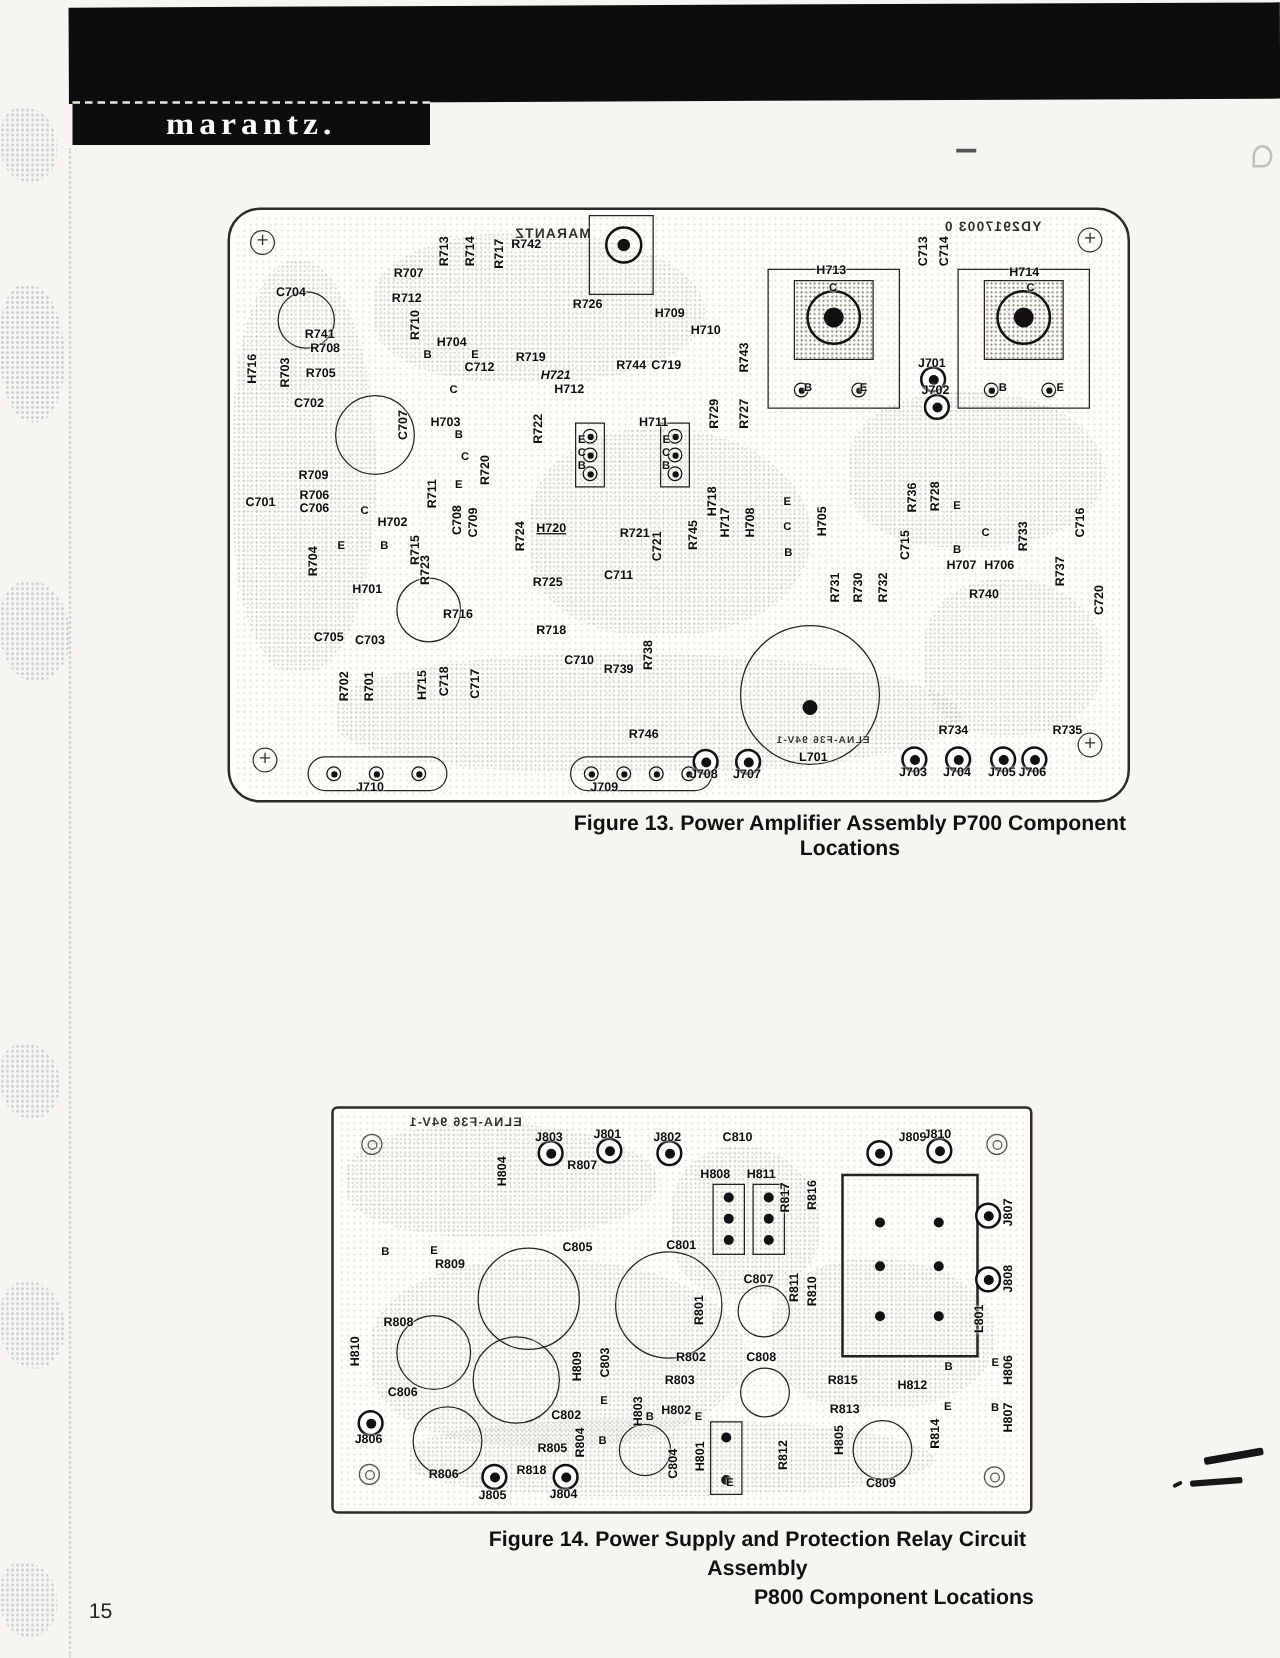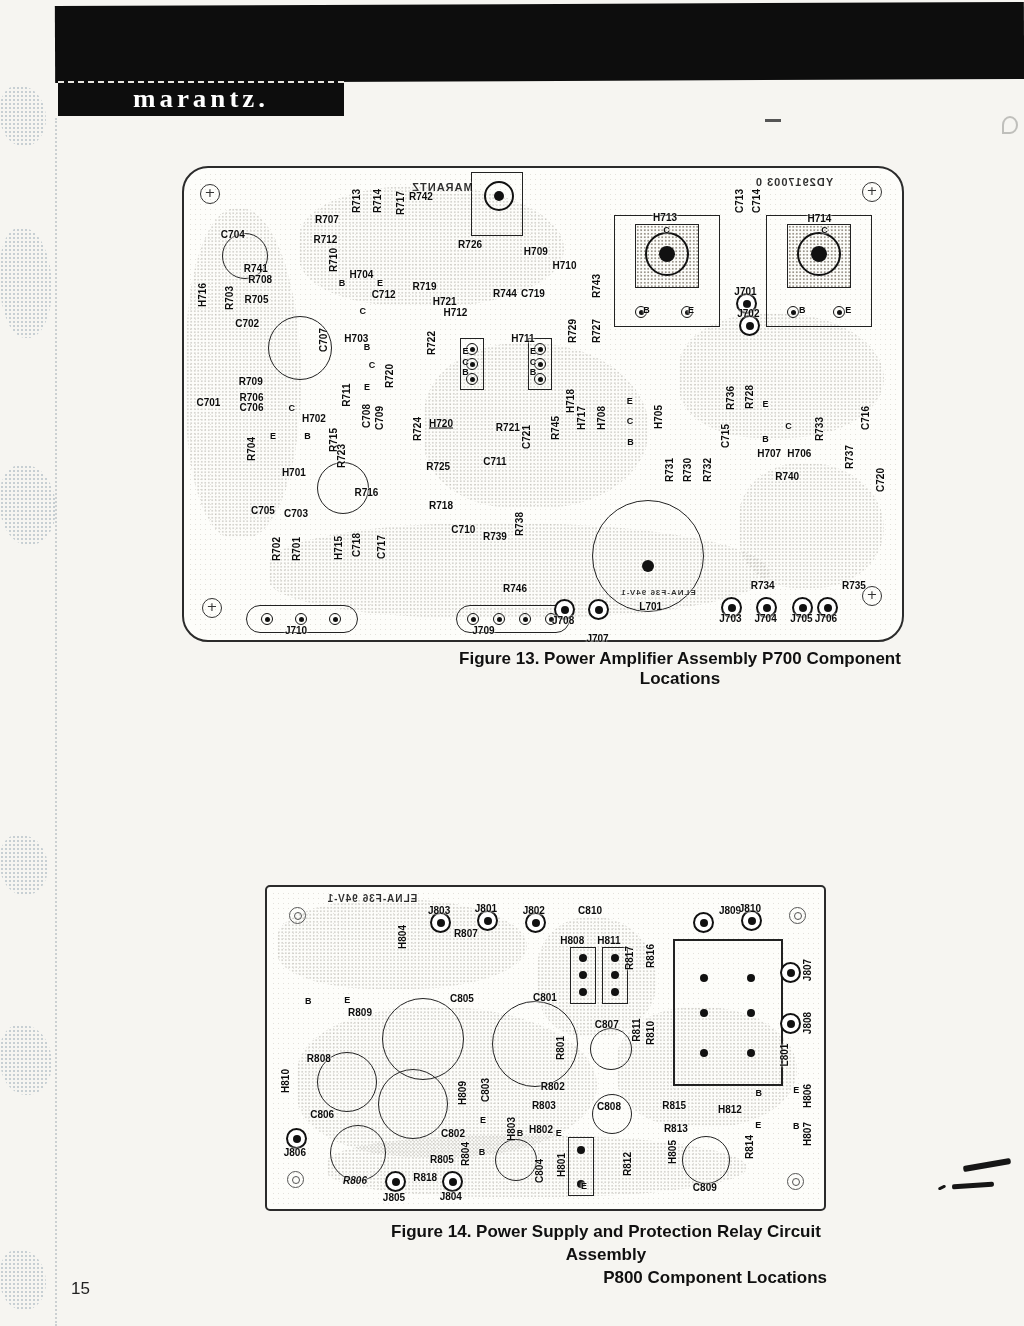--- a/index.html
+++ b/index.html
@@ -178,21 +178,21 @@
     <span class="comp-label" style="left: 24.9%; top: 30.3%; font-size: 9px;">C</span>
     <span class="comp-label" style="left: 33.5%; top: 25.1%;">R719</span>
     <span class="comp-label" style="left: 27.8%; top: 26.8%; text-align: center;">C712</span>
     <span class="comp-label" style="left: 10.1%; top: 27.8%;">R705</span>
     <span class="comp-label v" style="left: 2.5%; top: 27%;">H716</span>
     <span class="comp-label v" style="left: 6.2%; top: 27.5%;">R703</span>
     <span class="comp-label" style="left: 44.7%; top: 26.4%;">R744</span>
     <span class="comp-label" style="left: 48.6%; top: 26.4%;">C719</span>
     <span class="comp-label v" style="left: 57.4%; top: 25%;">R743</span>
     <span class="comp-label" style="left: 78.2%; top: 26%;">J701</span>
-    <span class="comp-label" style="left: 36.3%; top: 28.2%;">H721</span>
+    <span class="comp-label" style="left: 36.3%; top: 28.2%; font-style: italic;">H721</span>
     <span class="comp-label" style="left: 37.8%; top: 30.5%;">H712</span>
     <span class="comp-label" style="left: 78.6%; top: 30.8%;">J702</span>
     <span class="comp-label" style="left: 8.8%; top: 32.8%;">C702</span>
     <span class="comp-label" style="left: 24%; top: 36%;">H703</span>
     <span class="comp-label" style="left: 25.5%; top: 38%; font-size: 9px;">B</span>
     <span class="comp-label" style="left: 26.2%; top: 41.8%; font-size: 9px;">C</span>
     <span class="comp-label" style="left: 25.5%; top: 46.4%; font-size: 9px;">E</span>
     <span class="comp-label v" style="left: 19.3%; top: 36.4%;">C707</span>
     <span class="comp-label v" style="left: 34.4%; top: 37%;">R722</span>
     <span class="comp-label" style="left: 47.2%; top: 36%;">H711</span>
@@ -263,21 +263,21 @@
     <span class="comp-label v" style="left: 24%; top: 79.9%;">C718</span>
     <span class="comp-label v" style="left: 27.4%; top: 80.3%;">C717</span>
     <span class="comp-label" style="left: 46.1%; top: 88.9%;">R746</span>
     <span class="comp-label" style="left: 80.6%; top: 88.3%;">R734</span>
     <span class="comp-label" style="left: 93.3%; top: 88.3%;">R735</span>
     <span class="comp-label m" style="left: 66%; top: 89.8%; font-size: 8px;">ELNA-F36 94V-1</span>
     <span class="comp-label" style="left: 65%; top: 92.7%;">L701</span>
     <span class="comp-label" style="left: 15.6%; top: 97.9%;">J710</span>
     <span class="comp-label" style="left: 41.7%; top: 97.9%;">J709</span>
     <span class="comp-label" style="left: 52.8%; top: 95.8%;">J708</span>
-    <span class="comp-label" style="left: 57.6%; top: 95.8%; margin-top: 18px;">J707</span>
+    <span class="comp-label" style="left: 57.6%; top: 95.8%;">J707</span>
     <span class="comp-label" style="left: 76.1%; top: 95.4%;">J703</span>
     <span class="comp-label" style="left: 81%; top: 95.4%;">J704</span>
     <span class="comp-label" style="left: 86%; top: 95.4%;">J705</span>
     <span class="comp-label" style="left: 89.4%; top: 95.4%;">J706</span>
   </div>
 <div class="caption" id="cap13">Figure 13. Power Amplifier Assembly P700 Component Locations</div>
 
 <div class="board" id="board14">
   <div class="noise"></div>
   <div class="patch" style="left:10px;top:12px;width:250px;height:90px;"></div>
@@ -356,41 +356,41 @@
     <span class="comp-label" style="left: 61%; top: 42.5%;">C807</span>
     <span class="comp-label v" style="left: 66.2%; top: 44.4%;">R811</span>
     <span class="comp-label v" style="left: 68.8%; top: 45.3%;">R810</span>
     <span class="comp-label v" style="left: 52.6%; top: 50%;">R801</span>
     <span class="comp-label v" style="left: 97%; top: 25.9%;">J807</span>
     <span class="comp-label v" style="left: 97%; top: 42.2%;">J808</span>
     <span class="comp-label v" style="left: 92.8%; top: 52.2%;">L801</span>
     <span class="comp-label v" style="left: 3.2%; top: 60.3%;">H810</span>
     <span class="comp-label" style="left: 9.9%; top: 70.6%;">C806</span>
     <span class="comp-label" style="left: 5%; top: 82.2%;">J806</span>
-    <span class="comp-label" style="left: 15.8%; top: 90.9%; font-style: italic;">R806</span>
+    <span class="comp-label" style="left: 15.8%; top: 90.9%;">R806</span>
     <span class="comp-label" style="left: 28.4%; top: 90%;">R818</span>
     <span class="comp-label" style="left: 22.8%; top: 96.3%;">J805</span>
     <span class="comp-label" style="left: 33%; top: 95.9%;">J804</span>
     <span class="comp-label" style="left: 33.4%; top: 76.3%;">C802</span>
     <span class="comp-label" style="left: 31.4%; top: 84.4%;">R805</span>
     <span class="comp-label v" style="left: 35.5%; top: 82.8%;">R804</span>
     <span class="comp-label v" style="left: 35%; top: 64.1%;">H809</span>
     <span class="comp-label v" style="left: 39.1%; top: 63.1%;">C803</span>
     <span class="comp-label" style="left: 51.3%; top: 61.9%;">R802</span>
     <span class="comp-label" style="left: 49.7%; top: 67.8%;">R803</span>
     <span class="comp-label v" style="left: 43.8%; top: 75.3%;">H803</span>
     <span class="comp-label" style="left: 49.2%; top: 75%;">H802</span>
     <span class="comp-label" style="left: 38.8%; top: 72.5%; font-size: 9px;">E</span>
     <span class="comp-label" style="left: 38.6%; top: 82.2%; font-size: 9px;">B</span>
     <span class="comp-label" style="left: 45.4%; top: 76.3%; font-size: 9px;">B</span>
     <span class="comp-label" style="left: 52.4%; top: 76.3%; font-size: 9px;">E</span>
     <span class="comp-label v" style="left: 48.8%; top: 88.1%;">C804</span>
     <span class="comp-label v" style="left: 52.8%; top: 86.3%;">H801</span>
     <span class="comp-label" style="left: 56.9%; top: 92.8%; font-size: 9px;">E</span>
-    <span class="comp-label" style="left: 61.4%; top: 61.9%; margin-top: 20px;">C808</span>
+    <span class="comp-label" style="left: 61.4%; top: 61.9%;">C808</span>
     <span class="comp-label v" style="left: 64.6%; top: 85.9%;">R812</span>
     <span class="comp-label" style="left: 73.1%; top: 67.8%;">R815</span>
     <span class="comp-label" style="left: 83.1%; top: 68.8%;">H812</span>
     <span class="comp-label" style="left: 73.4%; top: 74.7%;">R813</span>
     <span class="comp-label v" style="left: 72.7%; top: 82.2%;">H805</span>
     <span class="comp-label" style="left: 78.6%; top: 93.1%;">C809</span>
     <span class="comp-label v" style="left: 86.5%; top: 80.6%;">R814</span>
     <span class="comp-label v" style="left: 96.9%; top: 65%;">H806</span>
     <span class="comp-label v" style="left: 96.9%; top: 76.6%;">H807</span>
     <span class="comp-label" style="left: 88.3%; top: 64.1%; font-size: 9px;">B</span>

